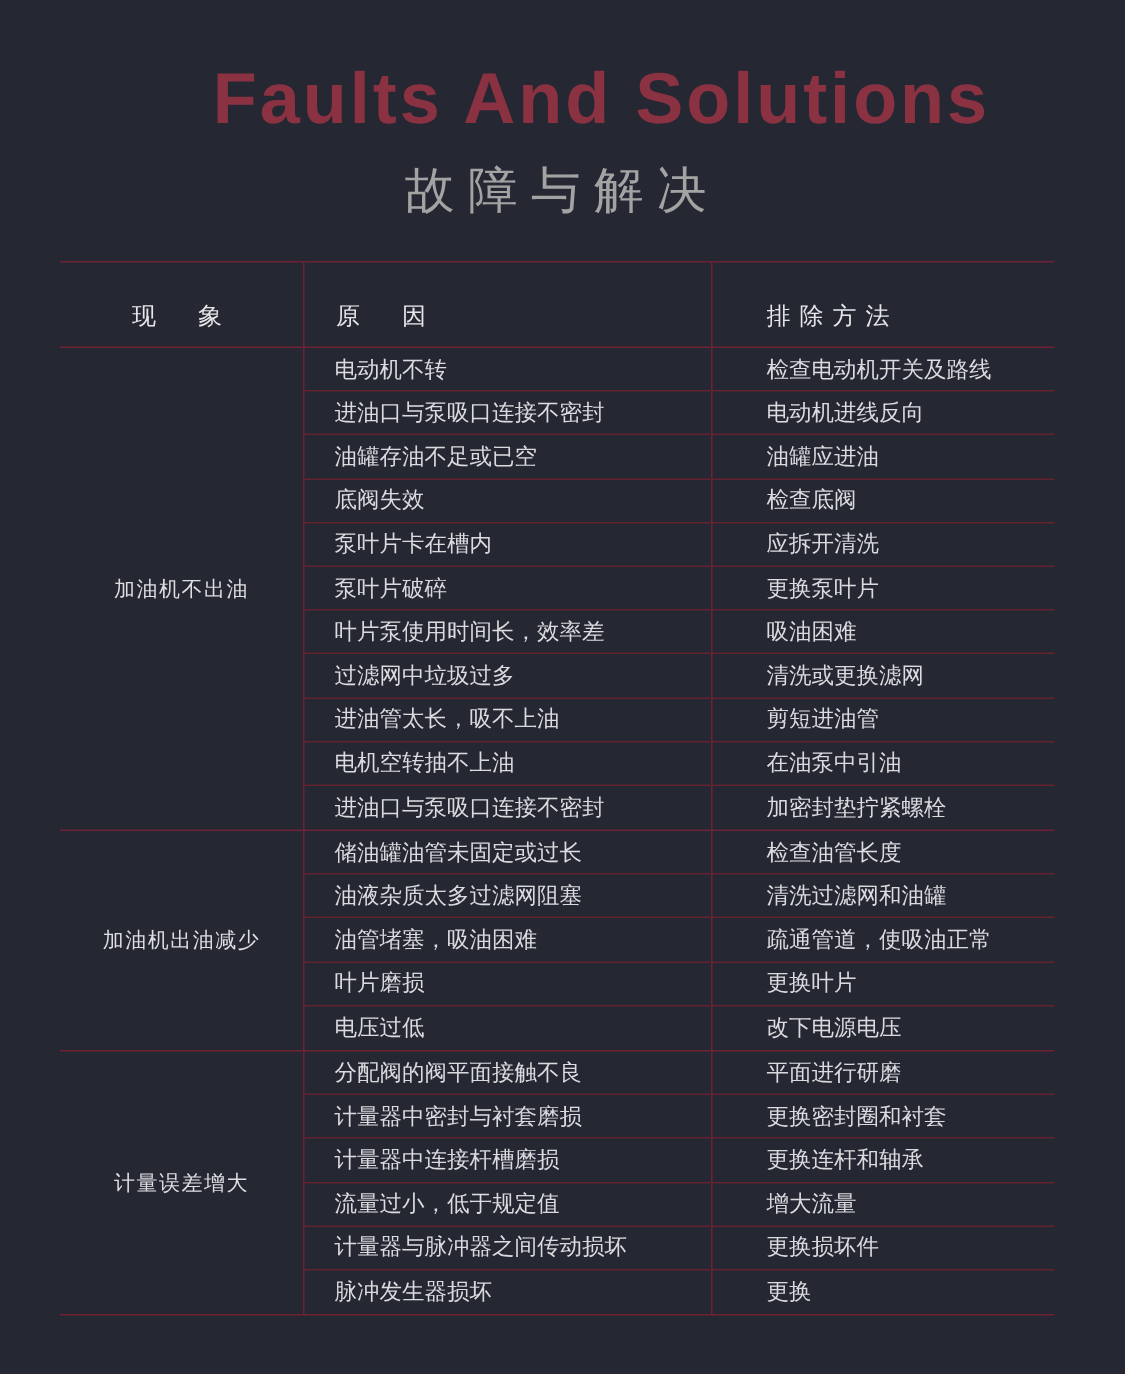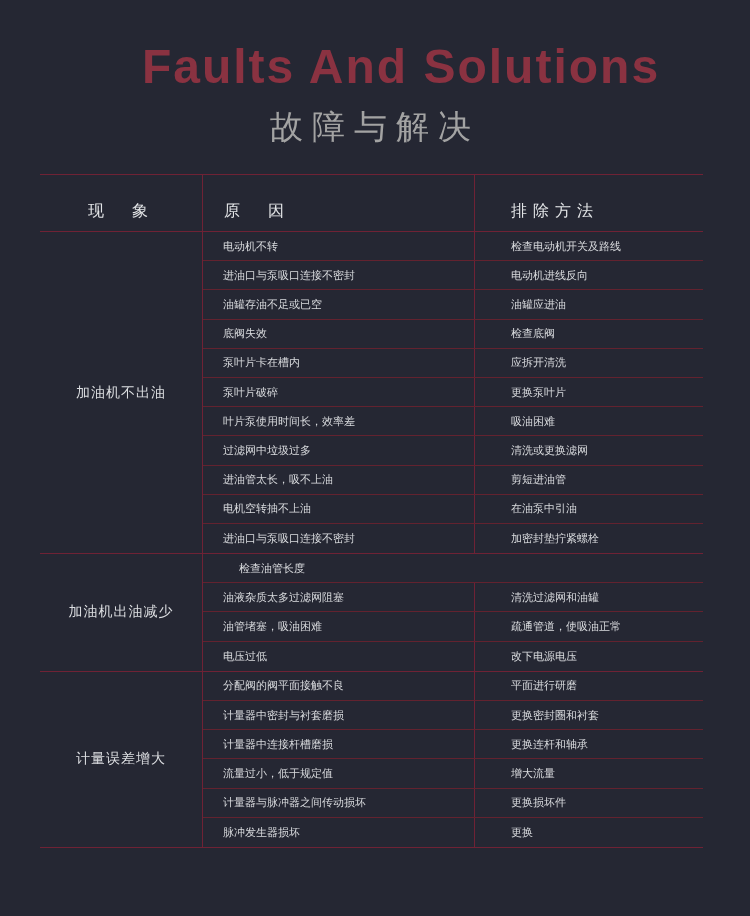--- a/index.html
+++ b/index.html
@@ -89,21 +89,21 @@
   .trow {
     display: flex;
     height: 29.2px;
     box-sizing: border-box;
     border-bottom: 1px solid #63222f;
   }
   .trow:last-child { border-bottom: none; }
   .cell {
     display: flex;
     align-items: center;
-    font-size: 11px;
+    font-size: 15px;
     color: #d9dbde;
     white-space: nowrap;
   }
   .cause {
     box-sizing: border-box;
     width: 272px;
     padding-left: 20px;
     border-right: 1px solid #6f2235;
   }
   .solution {
@@ -174,29 +174,34 @@
           <div class="cell cause">进油口与泵吸口连接不密封</div>
           <div class="cell solution">加密封垫拧紧螺栓</div>
         </div>
       </div>
     </div>
 
     <div class="group">
       <div class="ph-cell">加油机出油减少</div>
       <div class="rows">
         <div class="trow">
+          <div class="cell cause">储油罐油管未固定或过长</div>
           <div class="cell solution">检查油管长度</div>
         </div>
         <div class="trow">
           <div class="cell cause">油液杂质太多过滤网阻塞</div>
           <div class="cell solution">清洗过滤网和油罐</div>
         </div>
         <div class="trow">
           <div class="cell cause">油管堵塞，吸油困难</div>
           <div class="cell solution">疏通管道，使吸油正常</div>
+        </div>
+        <div class="trow">
+          <div class="cell cause">叶片磨损</div>
+          <div class="cell solution">更换叶片</div>
         </div>
         <div class="trow">
           <div class="cell cause">电压过低</div>
           <div class="cell solution">改下电源电压</div>
         </div>
       </div>
     </div>
 
     <div class="group">
       <div class="ph-cell">计量误差增大</div>

